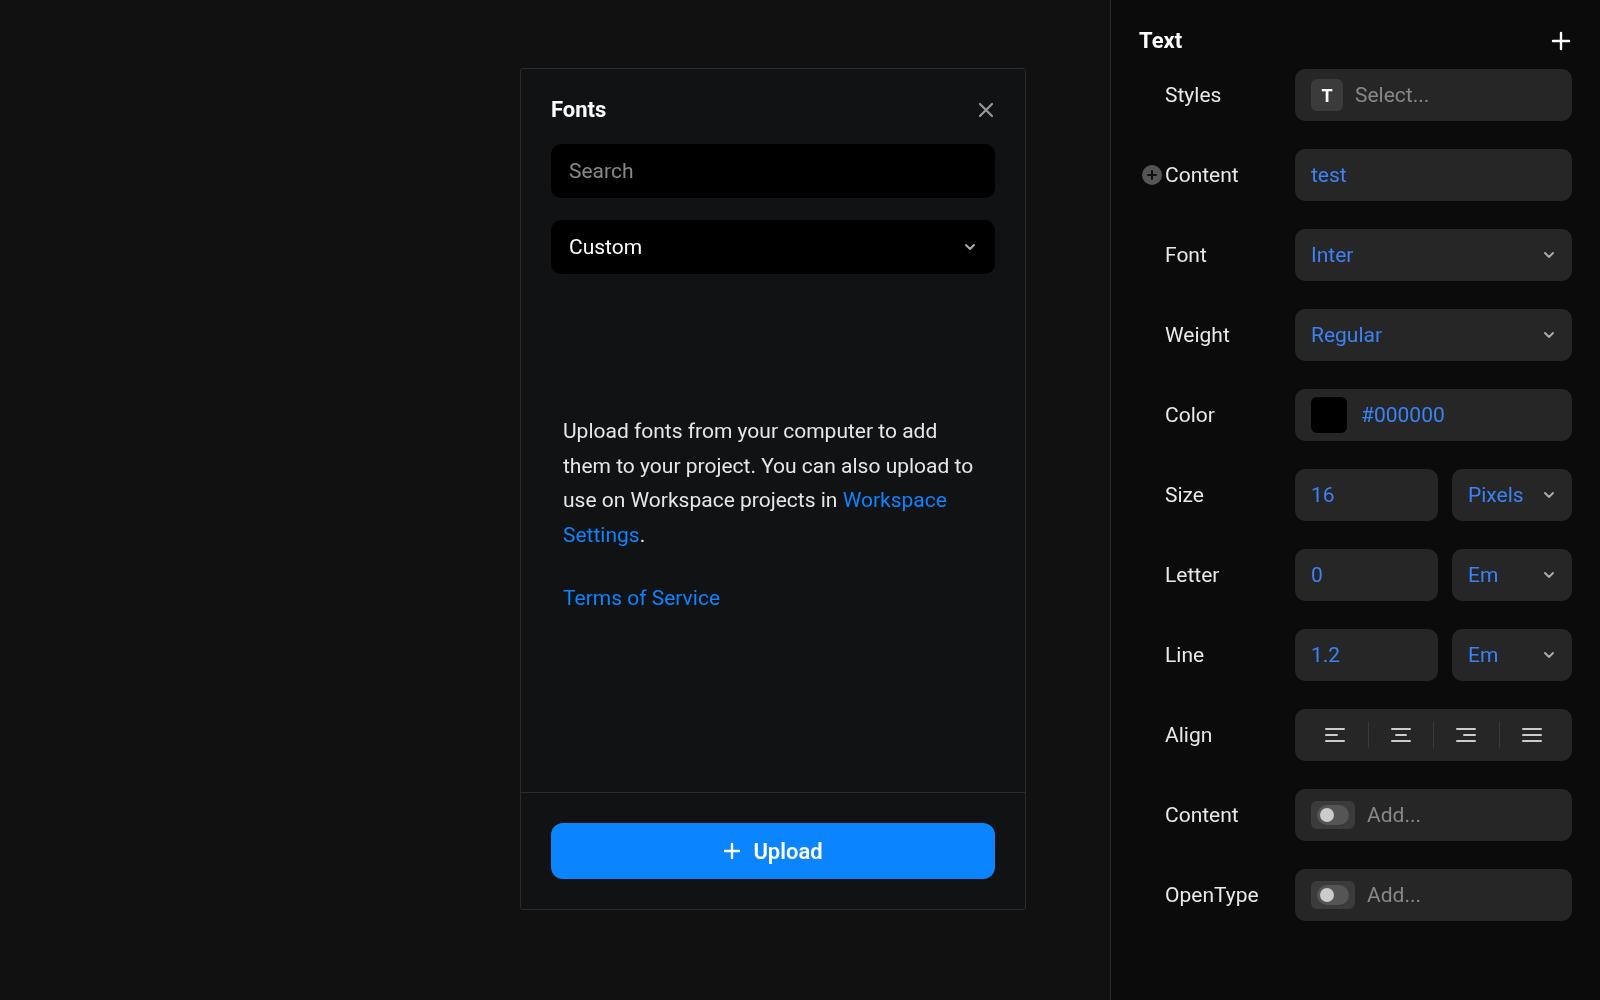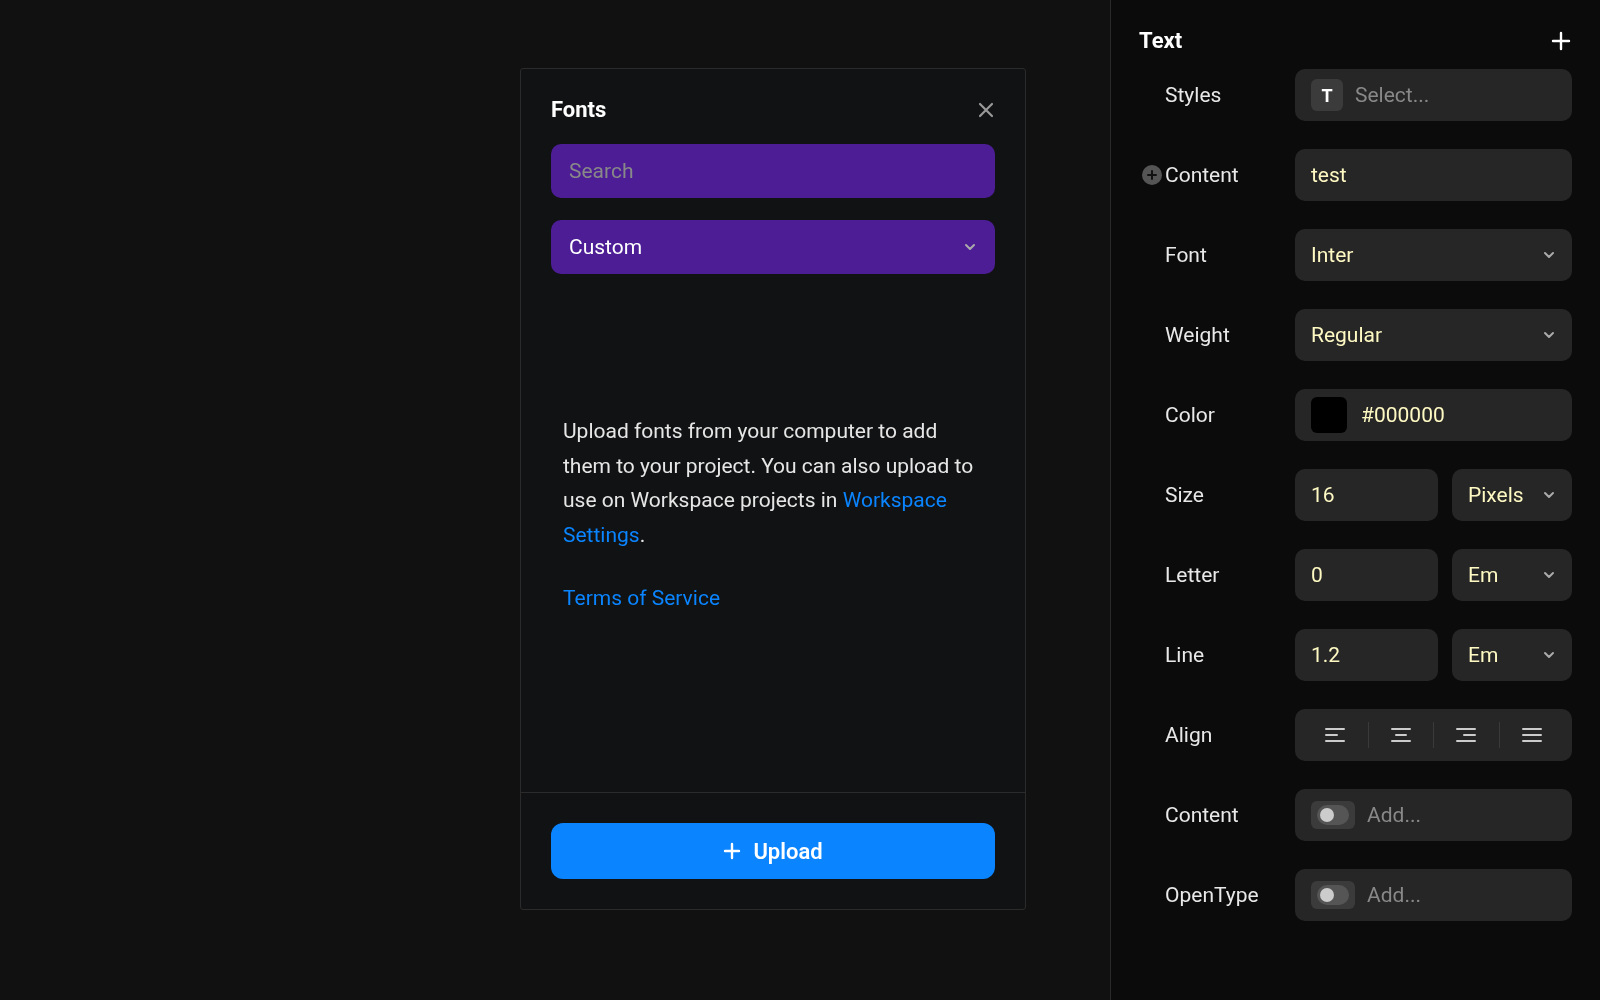--- a/index.html
+++ b/index.html
@@ -53,21 +53,21 @@
   }
 
   .ctrl {
     background: #262626;
     border-radius: 10px;
     height: 52px;
     display: flex;
     align-items: center;
     padding: 0 16px;
     font-size: 21px;
-    color: #fef9c3;
+    color: #3b82f6;
     position: relative;
   }
   .ctrl.full { flex: 1; }
   .ctrl.grow { flex: 1; }
   .ctrl.placeholder-text { color: #888; }
   .ctrl .chev {
     margin-left: auto;
     color: #aaa;
     font-size: 14px;
   }
@@ -156,21 +156,21 @@
     justify-content: space-between;
     align-items: center;
     padding: 28px 30px 18px 30px;
   }
   .modal-title { font-size: 22px; font-weight: 700; }
   .modal-close { color: #999; font-size: 22px; cursor: pointer; }
 
   .modal-body { padding: 4px 30px 0 30px; flex: 1; display: flex; flex-direction: column; }
 
   .m-input {
-    background: #4c1d95;
+    background: #000000;
     border-radius: 10px;
     height: 54px;
     display: flex;
     align-items: center;
     padding: 0 18px;
     font-size: 21px;
     color: #fff;
     margin-bottom: 22px;
   }
   .m-input.placeholder { color: #888; }

